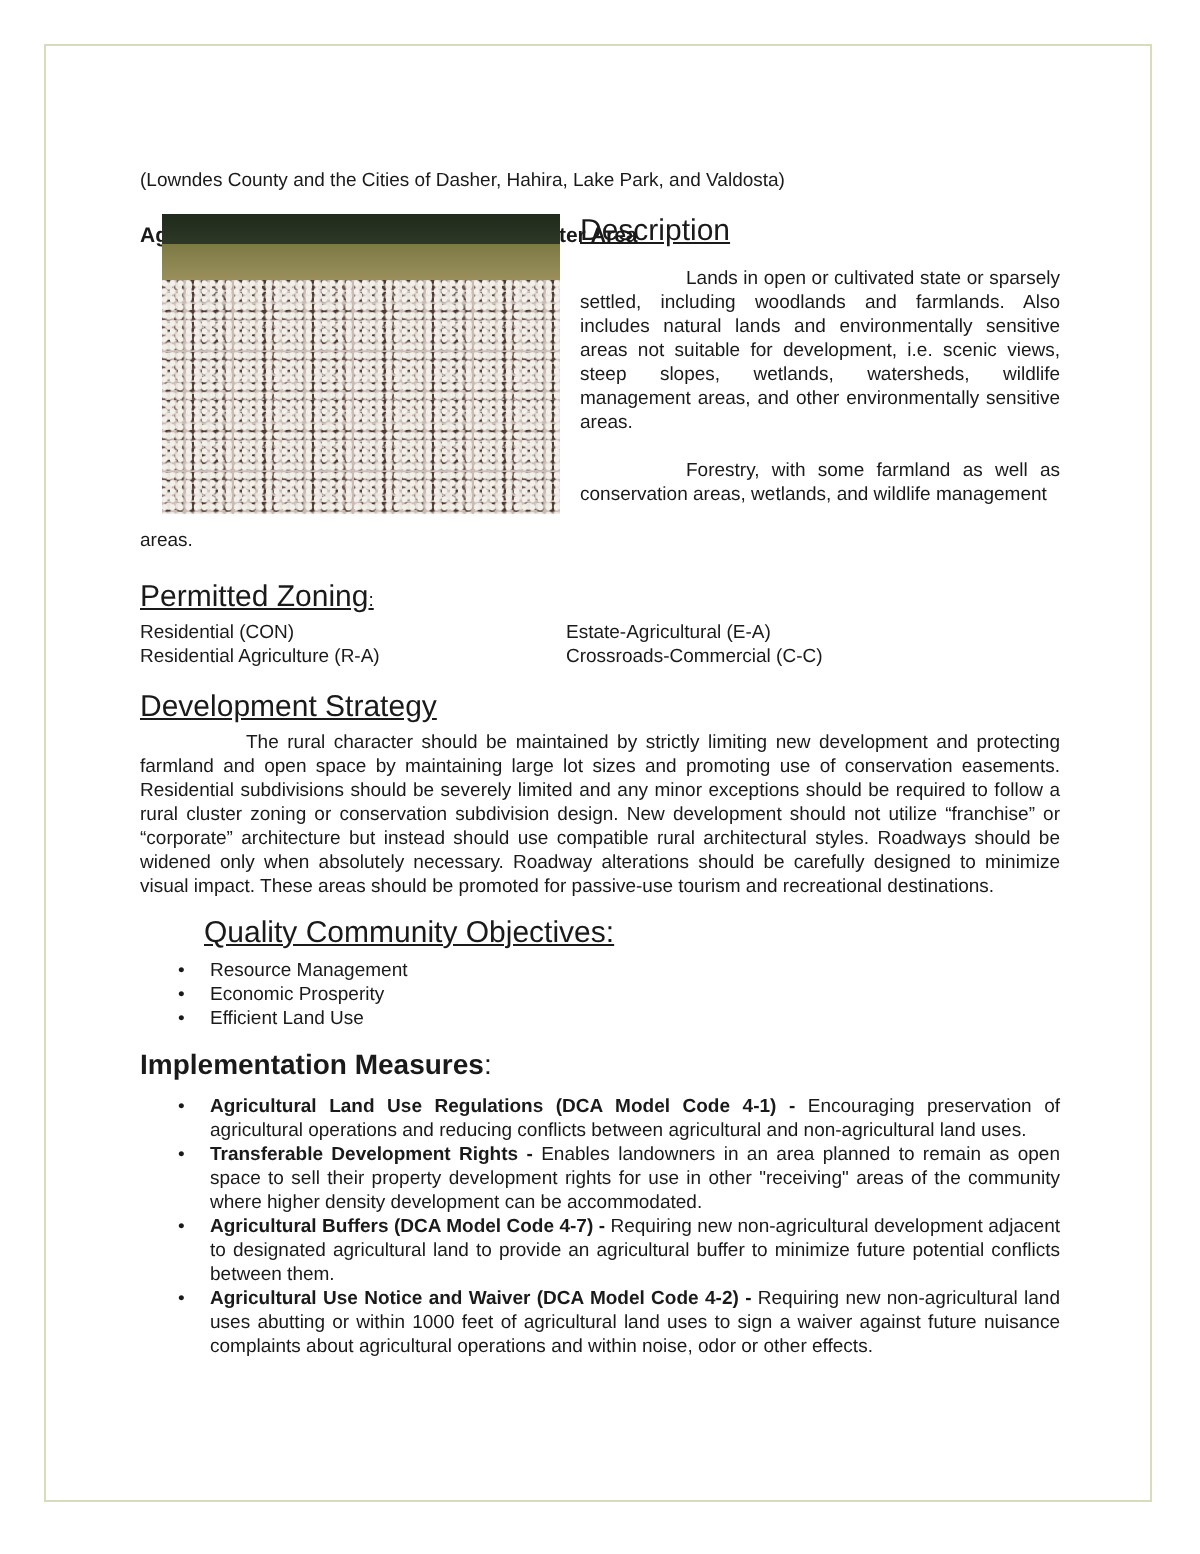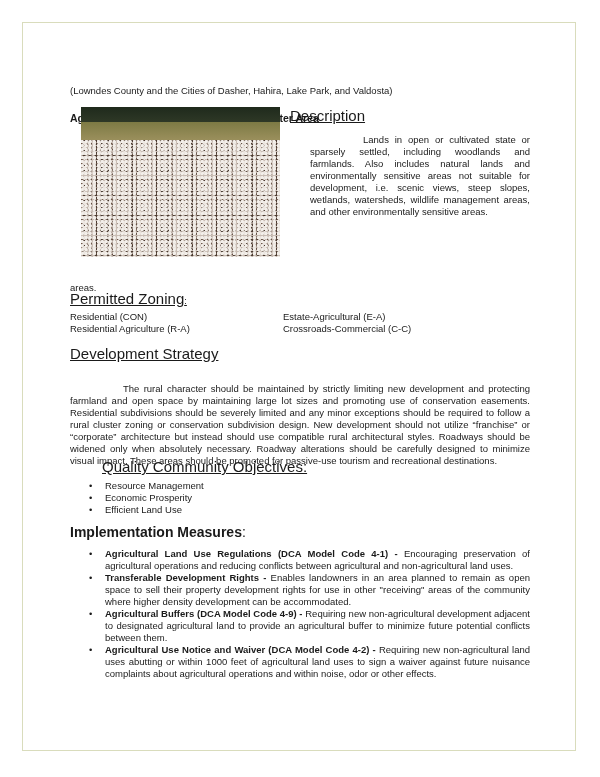--- a/index.html
+++ b/index.html
@@ -23,21 +23,21 @@
                   background:linear-gradient(#7d7a44,#9a8f5c); }
   .photo .cotton { position:absolute; left:0; top:33px; width:100%; height:117px;
                   background:
                     radial-gradient(circle at 30% 40%, #f3efea 1.2px, transparent 2px),
                     radial-gradient(circle at 70% 60%, #ebe5df 1.5px, transparent 2.5px),
                     radial-gradient(circle at 50% 20%, #4a3a30 1px, transparent 2px),
                     radial-gradient(circle at 15% 80%, #6b5547 1px, transparent 2px),
                     #c9bdb4;
                   background-size: 4px 4px, 5px 5px, 6px 3px, 3px 5px, auto; }
   .sec-head { font-size:15px; font-weight:normal; text-decoration:underline; }
-  .para { font-size:9.5px; line-height:12px; text-align:justify;margin-top:17px; }
+  .para { font-size:9.5px; line-height:12px; text-align:justify; }
   .indent { text-indent:53px; }
   .col-right { left:290px; width:240px; }
   .zoning { font-size:9.5px; line-height:12px; }
   ul.bullets { margin:0; padding:0; list-style:none; }
   ul.bullets li { position:relative; padding-left:35px; font-size:9.5px; line-height:12px; text-align:justify; }
   ul.bullets li .dot { position:absolute; left:19px; top:0; }
   .bold { font-weight:bold; }
 </style>
 </head>
 <body>
@@ -48,24 +48,25 @@
 <div class="abs subtitle">(Lowndes County and the Cities of Dasher, Hahira, Lake Park, and Valdosta)</div>
 
 <div class="abs photo">
   <div class="trees"></div>
   <div class="grass"></div>
   <div class="cotton"></div>
 </div>
 
 <div class="abs col-right" style="top:107px;">
   <div class="sec-head">Description</div>
-  <div class="para indent" style="margin-top:10px;margin-left:20px;">Lands in open or cultivated state or sparsely settled, including woodlands and farmlands.  Also includes natural lands and environmentally sensitive areas not suitable for development, i.e. scenic views, steep slopes, wetlands, watersheds, wildlife management areas, and other environmentally sensitive areas.</div>
+  <div class="para indent" style="margin-top:10px;">Lands in open or cultivated state or sparsely settled, including woodlands and farmlands.  Also includes natural lands and environmentally sensitive areas not suitable for development, i.e. scenic views, steep slopes, wetlands, watersheds, wildlife management areas, and other environmentally sensitive areas.</div>
 </div>
 
 <div class="abs col-right" style="top:220px;">
+  <div class="para indent" style="margin-top:10px;">Forestry, with some farmland as well as conservation areas, wetlands, and wildlife management</div>
 </div>
 <div class="abs para" style="left:70px; top:265px;">areas.</div>
 
 <div class="abs" style="left:70px; top:290px; font-size:9.5px;">
   <span class="sec-head">Permitted Zoning</span><span style="text-decoration:underline;">:</span>
 </div>
 <div class="abs zoning" style="left:70px; top:311px;">
   <div>Residential (CON)</div>
   <div>Residential Agriculture (R-A)</div>
 </div>
@@ -84,15 +85,15 @@
   <li><span class="dot">•</span><span>Efficient Land Use</span></li>
 </ul>
 
 <div class="abs" style="left:70px; top:524px; font-size:14px;">
   <span class="bold">Implementation Measures</span><span>:</span>
 </div>
 
 <ul class="abs bullets" style="left:70px; top:548px; width:460px;">
   <li><span class="dot">•</span><span class="bold">Agricultural Land Use Regulations (DCA Model Code 4-1) -</span><span> Encouraging preservation of agricultural operations and reducing conflicts between agricultural and non-agricultural land uses.</span></li>
   <li><span class="dot">•</span><span class="bold">Transferable Development Rights -</span><span> Enables landowners in an area planned to remain as open space to sell their property development rights for use in other "receiving" areas of the community where higher density development can be accommodated.</span></li>
-  <li><span class="dot">•</span><span class="bold">Agricultural Buffers (DCA Model Code 4-9) -</span><span> Requiring new non-agricultural development adjacent to designated agricultural land to provide an agricultural buffer to minimize future potential conflicts between them.</span></li>
+  <li><span class="dot">•</span><span class="bold">Agricultural Buffers (DCA Model Code 4-7) -</span><span> Requiring new non-agricultural development adjacent to designated agricultural land to provide an agricultural buffer to minimize future potential conflicts between them.</span></li>
   <li><span class="dot">•</span><span class="bold">Agricultural Use Notice and Waiver (DCA Model Code 4-2) -</span><span> Requiring new non-agricultural land uses abutting or within 1000 feet of agricultural land uses to sign a waiver against future nuisance complaints about agricultural operations and within noise, odor or other effects.</span></li>
 </ul>
 
 </body></html>

